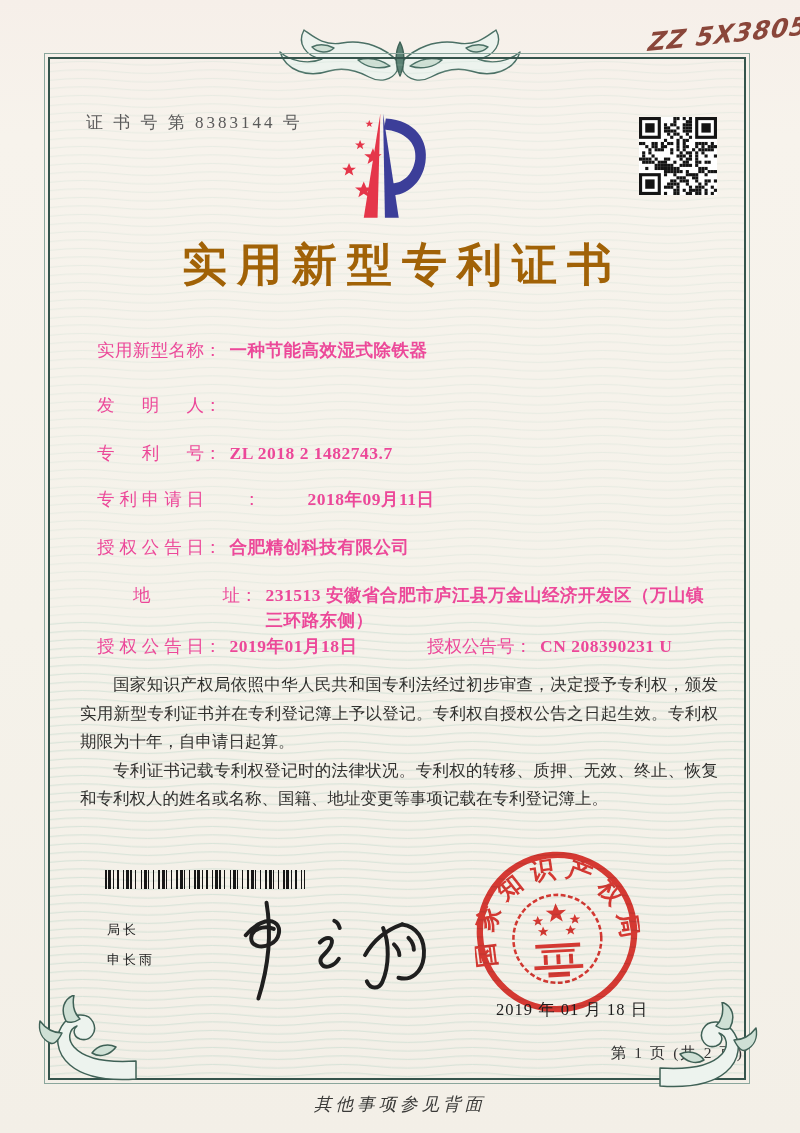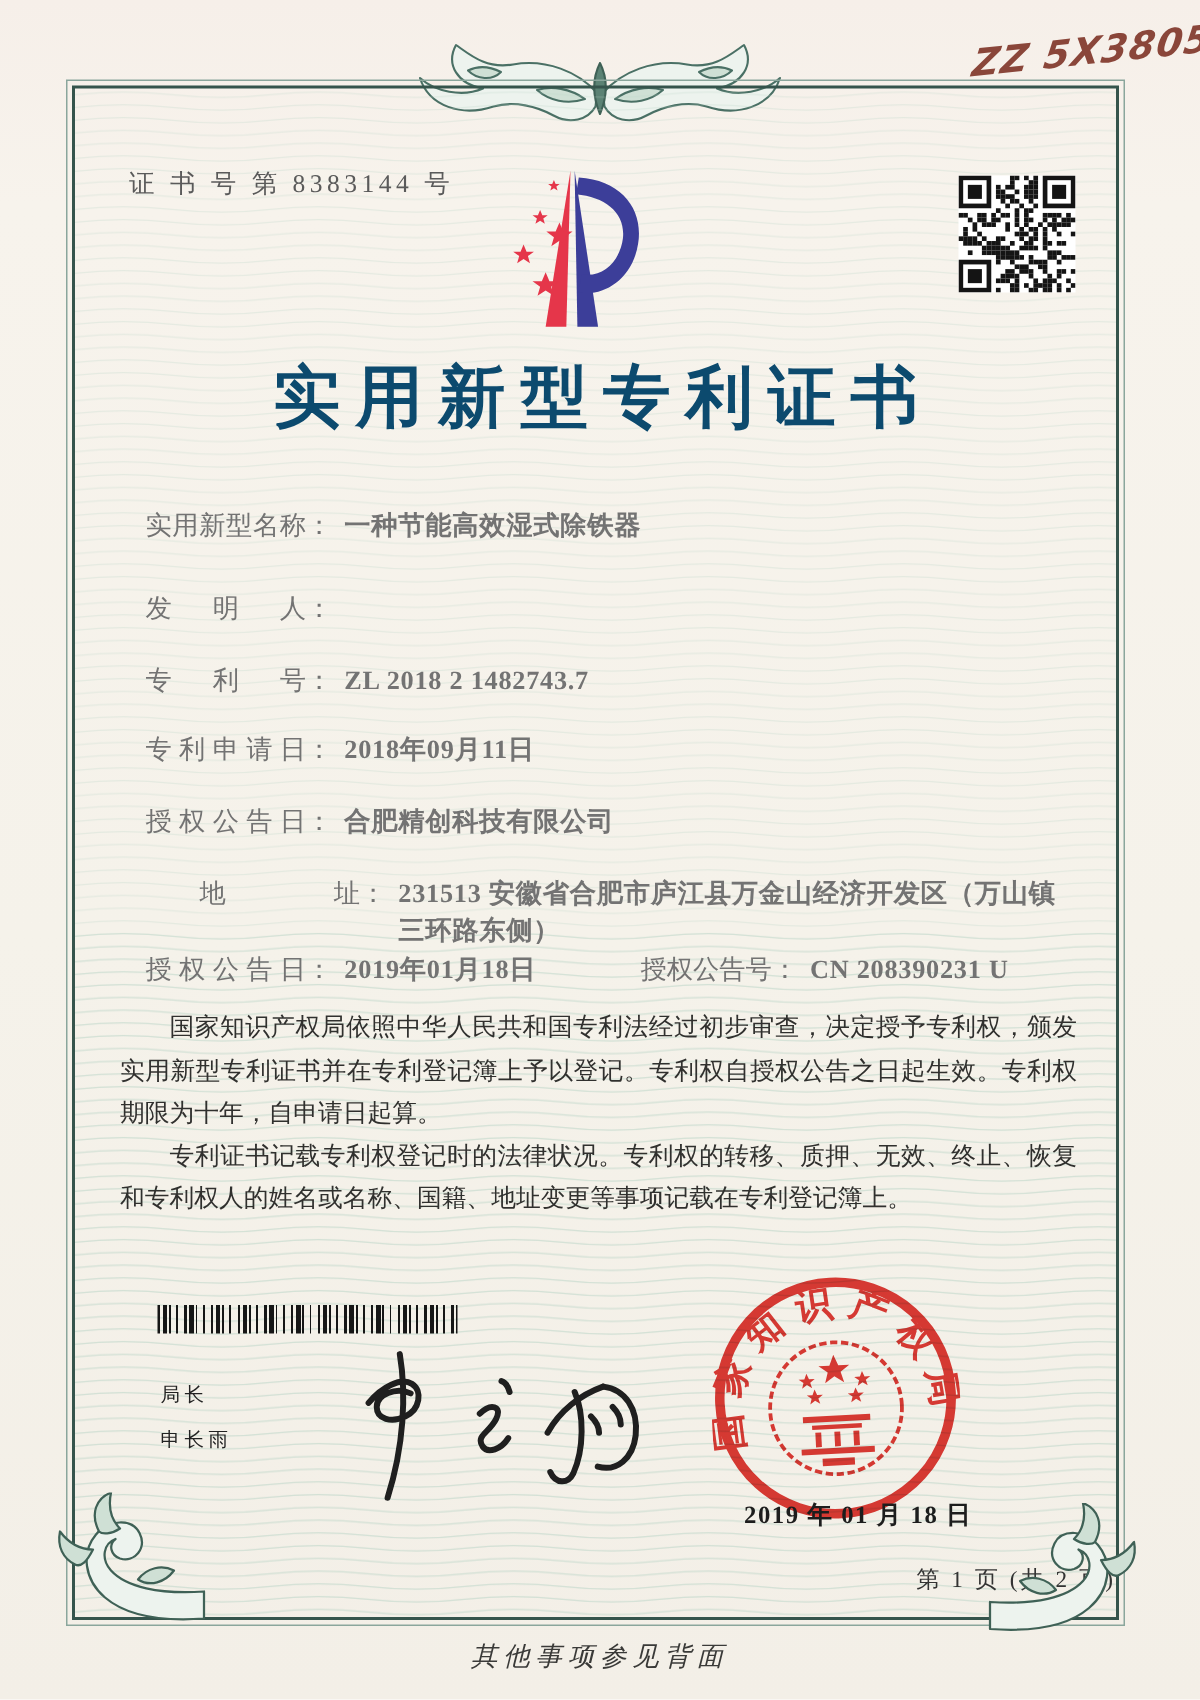--- a/index.html
+++ b/index.html
@@ -36,35 +36,35 @@
 
   
   .certno{
     position:absolute; left:36px; top:52px; font-size:17px; color:#5a5a5a;
     letter-spacing:3px; white-space:nowrap;
   }
   .logo{ position:absolute; left:288px; top:48px; width:92px; height:124px; }
   .qr{ position:absolute; left:589px; top:58px; width:78px; height:78px; background:#fff; }
   .title{
     position:absolute; left:0; top:176px; width:100%; text-align:center;
-    font-size:45px; font-weight:600; letter-spacing:10px; color:#0c4a6e; text-indent:10px;
+    font-size:45px; font-weight:600; letter-spacing:10px; color:#a16207; text-indent:10px;
     white-space:nowrap;
   }
 
   
-  .fields{ position:absolute; left:47px; top:279px; right:34px; font-size:17.5px; color:#737373; }
+  .fields{ position:absolute; left:47px; top:279px; right:34px; font-size:17.5px; color:#ec4899; }
   .frow{ display:flex; align-items:flex-start; line-height:25px; }
   .flabel{
     display:inline-block; width:107px; text-align:justify; text-align-last:justify;
     flex:0 0 107px; white-space:nowrap;
   }
   .fcolon{ flex:0 0 auto; padding-right:8px; }
   .fvalue{ flex:1 1 auto; letter-spacing:0.5px;font-weight:bold; }
   .mb1{ margin-bottom:30px; } .mb2{ margin-bottom:23px; } .mb3{ margin-bottom:21px; }
-  .mb4{ margin-bottom:23px; } .mb5{ margin-bottom:23px; } .mb6{ margin-bottom:1px;margin-left:36px; }
+  .mb4{ margin-bottom:23px;gap:39px; } .mb5{ margin-bottom:23px; } .mb6{ margin-bottom:1px;margin-left:36px; }
   .grant-row{ display:flex; }
   .grant-left{ display:flex; flex:0 0 auto; width:330px; }
   .grant-right{ display:flex; flex:0 0 auto; }
   .grant-right .glabel{ white-space:nowrap; }
 
   
   .legal{
     position:absolute; left:30px; right:26px; top:612px;
     font-size:16.5px; line-height:28.5px; color:#30302e; text-align:justify;
   }
@@ -83,21 +83,21 @@
 
   
   .officer{ position:absolute; left:57px; top:862px; font-size:13px; color:#222; letter-spacing:3px; }
   .officer .role{ display:block; margin-bottom:12px; }
   .signature{ position:absolute; left:165px; top:828px; width:235px; height:120px; }
 
   .seal{ position:absolute; left:424px; top:790px; width:166px; height:166px;
          mix-blend-mode:multiply; opacity:.94; transform:rotate(-3deg); }
   .sealdate{
     position:absolute; left:446px; top:940px; font-size:16.5px; color:#1d1d1d;
-    letter-spacing:1px; white-space:nowrap;font-weight:bold;
+    letter-spacing:1px; white-space:nowrap;
   }
 
   .pageinfo{
     position:absolute; left:0; bottom:14px; width:100%; text-align:right;
     font-size:15.5px; color:#333; letter-spacing:2px;
   }
 
   .backnote{
     position:absolute; left:0; top:1092px; width:100%; text-align:center;
     font-size:17.5px; color:#3a3a38; letter-spacing:4px; font-style:italic;

